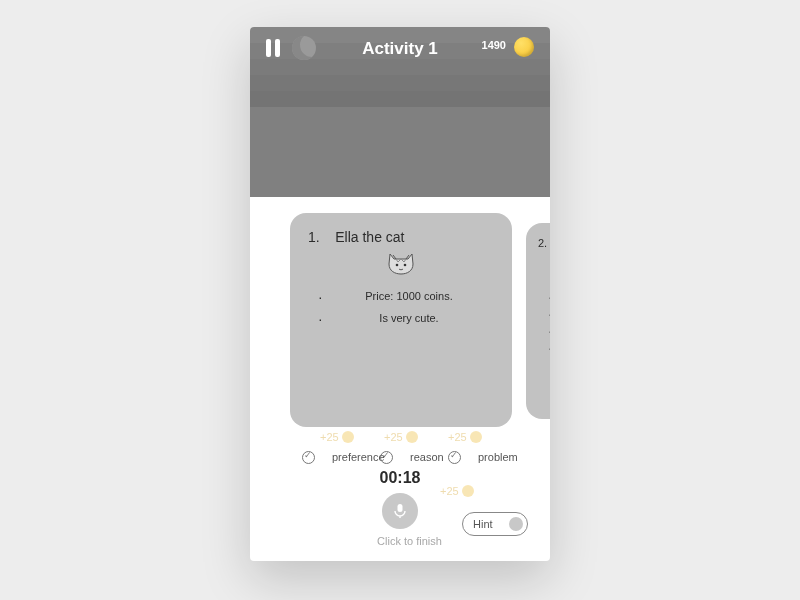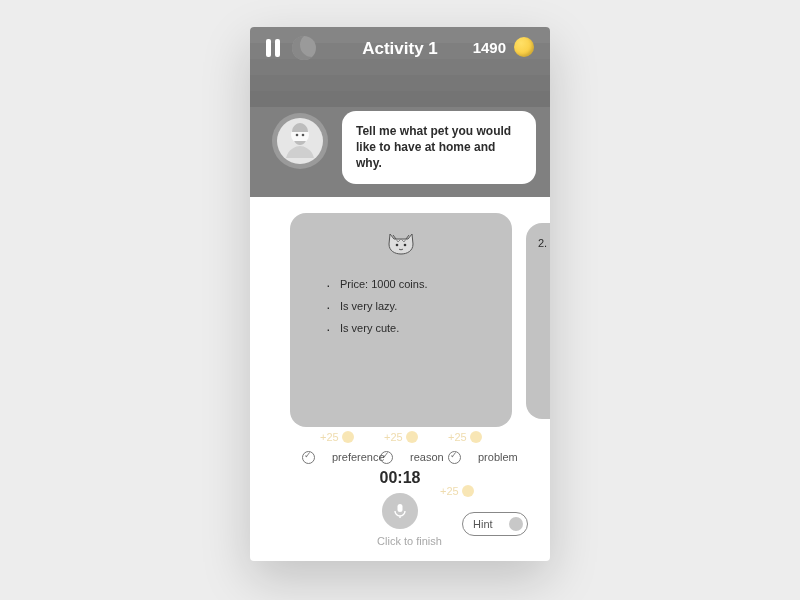--- a/index.html
+++ b/index.html
@@ -11,40 +11,40 @@
   .hdr{height:170px;position:relative;color:#fff;
        background:linear-gradient(#858585 0 16px,#7f7f7f 16px 32px,#7b7b7b 32px 48px,#777 48px 64px,
                                    #747474 64px 80px,#808080 80px 100%);}
   .hdr-top{position:absolute;left:0;right:0;top:12px;height:26px;}
   .pause{position:absolute;left:16px;top:0;width:14px;height:18px;}
   .pause:before,.pause:after{content:"";position:absolute;top:0;width:5px;height:18px;background:#fff;border-radius:2px;}
   .pause:before{left:0}.pause:after{right:0}
   .moon{position:absolute;left:42px;top:-3px;width:24px;height:24px;border-radius:50%;background:#9a9a9a;
         box-shadow:inset 8px -3px 0 0 #888;}
   .title{position:absolute;left:0;right:0;top:0;text-align:center;font-weight:700;font-size:17px;}
-  .score{position:absolute;right:44px;top:0;font-weight:700;font-size:15px;}
+  .score{position:absolute;right:44px;top:0;font-weight:700;font-size:11px;}
   .coin{position:absolute;right:16px;top:-2px;width:20px;height:20px;border-radius:50%;
         background:radial-gradient(circle at 35% 30%,#ffe067,#f6c22e);box-shadow:inset -2px -2px 3px rgba(0,0,0,.15);}
 
   .speech-row{position:absolute;left:0;right:0;top:78px;height:80px;}
   .avatar{position:absolute;left:22px;top:8px;width:56px;height:56px;border-radius:50%;background:#9a9a9a;
           display:flex;align-items:center;justify-content:center;}
   .avatar svg{width:46px;height:46px;}
   .bubble{position:absolute;left:92px;right:14px;top:6px;background:#fff;color:#2c2c2c;border-radius:14px;
           padding:12px 14px;font-size:12px;line-height:1.35;font-weight:600;}
   .bubble:before{content:"";position:absolute;left:-8px;top:20px;border:8px solid transparent;border-right-color:#fff;}
 
   
   .cards{position:absolute;left:0;right:0;top:186px;height:230px;overflow:hidden;}
   .card{position:absolute;background:#c2c2c2;border-radius:16px;color:#2b2b2b;}
   .card.main{left:40px;top:0;width:222px;height:214px;padding:16px 18px;box-sizing:border-box;}
   .card.peek{left:276px;top:10px;width:80px;height:196px;padding:14px 12px;box-sizing:border-box;font-size:9px;}
   .card h3{margin:0 0 6px 0;font-size:14px;font-weight:500;}
   .card .cat{width:30px;height:26px;margin:2px auto 8px;display:block;}
-  .card ul{list-style:none;margin:16px;padding:0;font-size:11px;}
+  .card ul{list-style:none;margin:8px;padding:0;font-size:11px;text-align:center;}
   .card ul li{position:relative;padding:5px 0 5px 16px;}
   .card ul li:before{content:"·";position:absolute;left:2px;top:4px;font-size:14px;}
   .card.peek ul li{padding:4px 0 4px 12px;font-size:8px;white-space:nowrap;}
   .card.peek h3{font-size:11px;}
 
   
   .bonus-row{position:absolute;left:0;right:0;top:404px;height:22px;font-size:11px;color:#e2c06e;opacity:.55;}
   .bonus{position:absolute;top:0;display:flex;align-items:center;gap:3px;}
   .bonus .c{width:12px;height:12px;border-radius:50%;background:#f3d27a;}
   .b1{left:70px}.b2{left:134px}.b3{left:198px}
@@ -74,49 +74,36 @@
   <div class="phone">
 
     <div class="hdr">
       <div class="hdr-top">
         <div class="pause"></div>
         <div class="moon"></div>
         <div class="title">Activity 1</div>
         <div class="score">1490</div>
         <div class="coin"></div>
       </div>
-      <div class="speech-row">
-        <div class="avatar">
-          <svg viewBox="0 0 46 46">
-              <circle cx="23" cy="23" r="23" fill="#e6e6e6"></circle>
-            <circle cx="23" cy="17" r="9" fill="#fafafa"></circle>
-            <path d="M9 40c2-9 10-12 14-12s12 3 14 12" fill="#cfcfcf"></path>
-            <path d="M15 14c0-6 5-9 8-9s8 3 8 9" fill="#bdbdbd"></path>
-            <circle cx="20" cy="17" r="1.3" fill="#555"></circle>
-              <circle cx="26" cy="17" r="1.3" fill="#555"></circle>
-            <path d="M17 23c2 3 4 4 6 4s4-1 6-4" fill="#bdbdbd"></path>
-          </svg>
-        </div>
-        <div class="bubble">Tell me what pet you would like to have at home and why.</div>
-      </div>
     </div>
 
     <div class="cards">
       <div class="card main">
+        <h3><span>1.</span>&nbsp;&nbsp;&nbsp;
+            <span>Ella the cat</span></h3>
         <svg class="cat" viewBox="0 0 30 26">
           <path d="M4 3l4 5h14l4-5 1 10c0 7-6 10-12 10S3 20 3 13z" fill="#ddd" stroke="#555" stroke-width="1"></path>
           <path d="M7 4l3 4M23 4l-3 4" stroke="#555" stroke-width="1"></path>
           <circle cx="11" cy="14" r="1.3" fill="#333"></circle>
             <circle cx="19" cy="14" r="1.3" fill="#333"></circle>
           <path d="M13 18c1 1 3 1 4 0" stroke="#555" stroke-width="1" fill="none"></path>
           <path d="M10 8l2 3 3-3 3 3 2-3" stroke="#888" stroke-width="1" fill="none"></path>
         </svg>
         <ul>
           <li>Price: 1000 coins.</li>
-          <li>Is very lazy.</li>
           <li>Is very cute.</li>
         </ul>
       </div>
       <div class="card peek">
         <h3>2.</h3>
         <div style="height:22px"></div>
         <ul>
           <li>Pri</li>
           <li>Nee</li>
           <li>Eat

